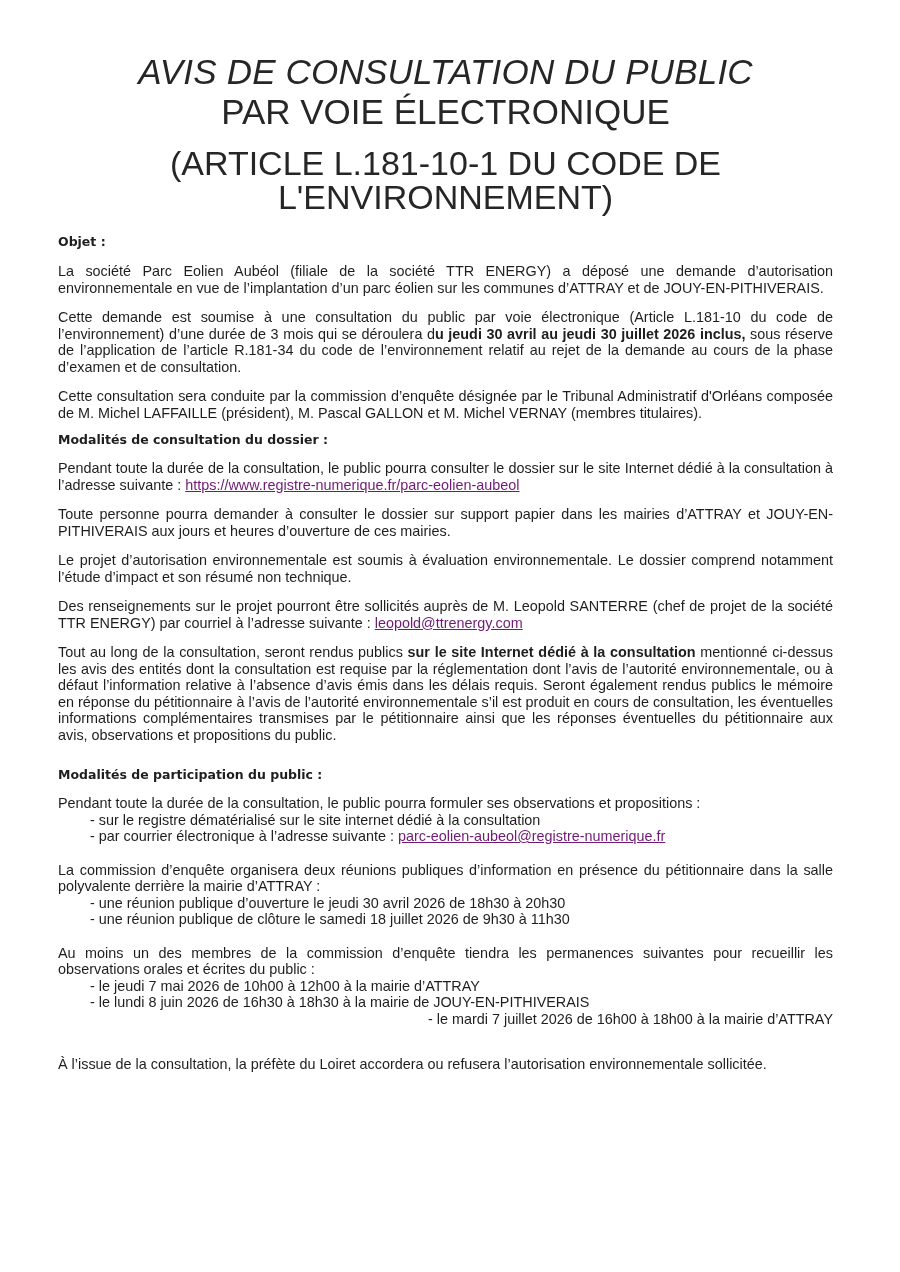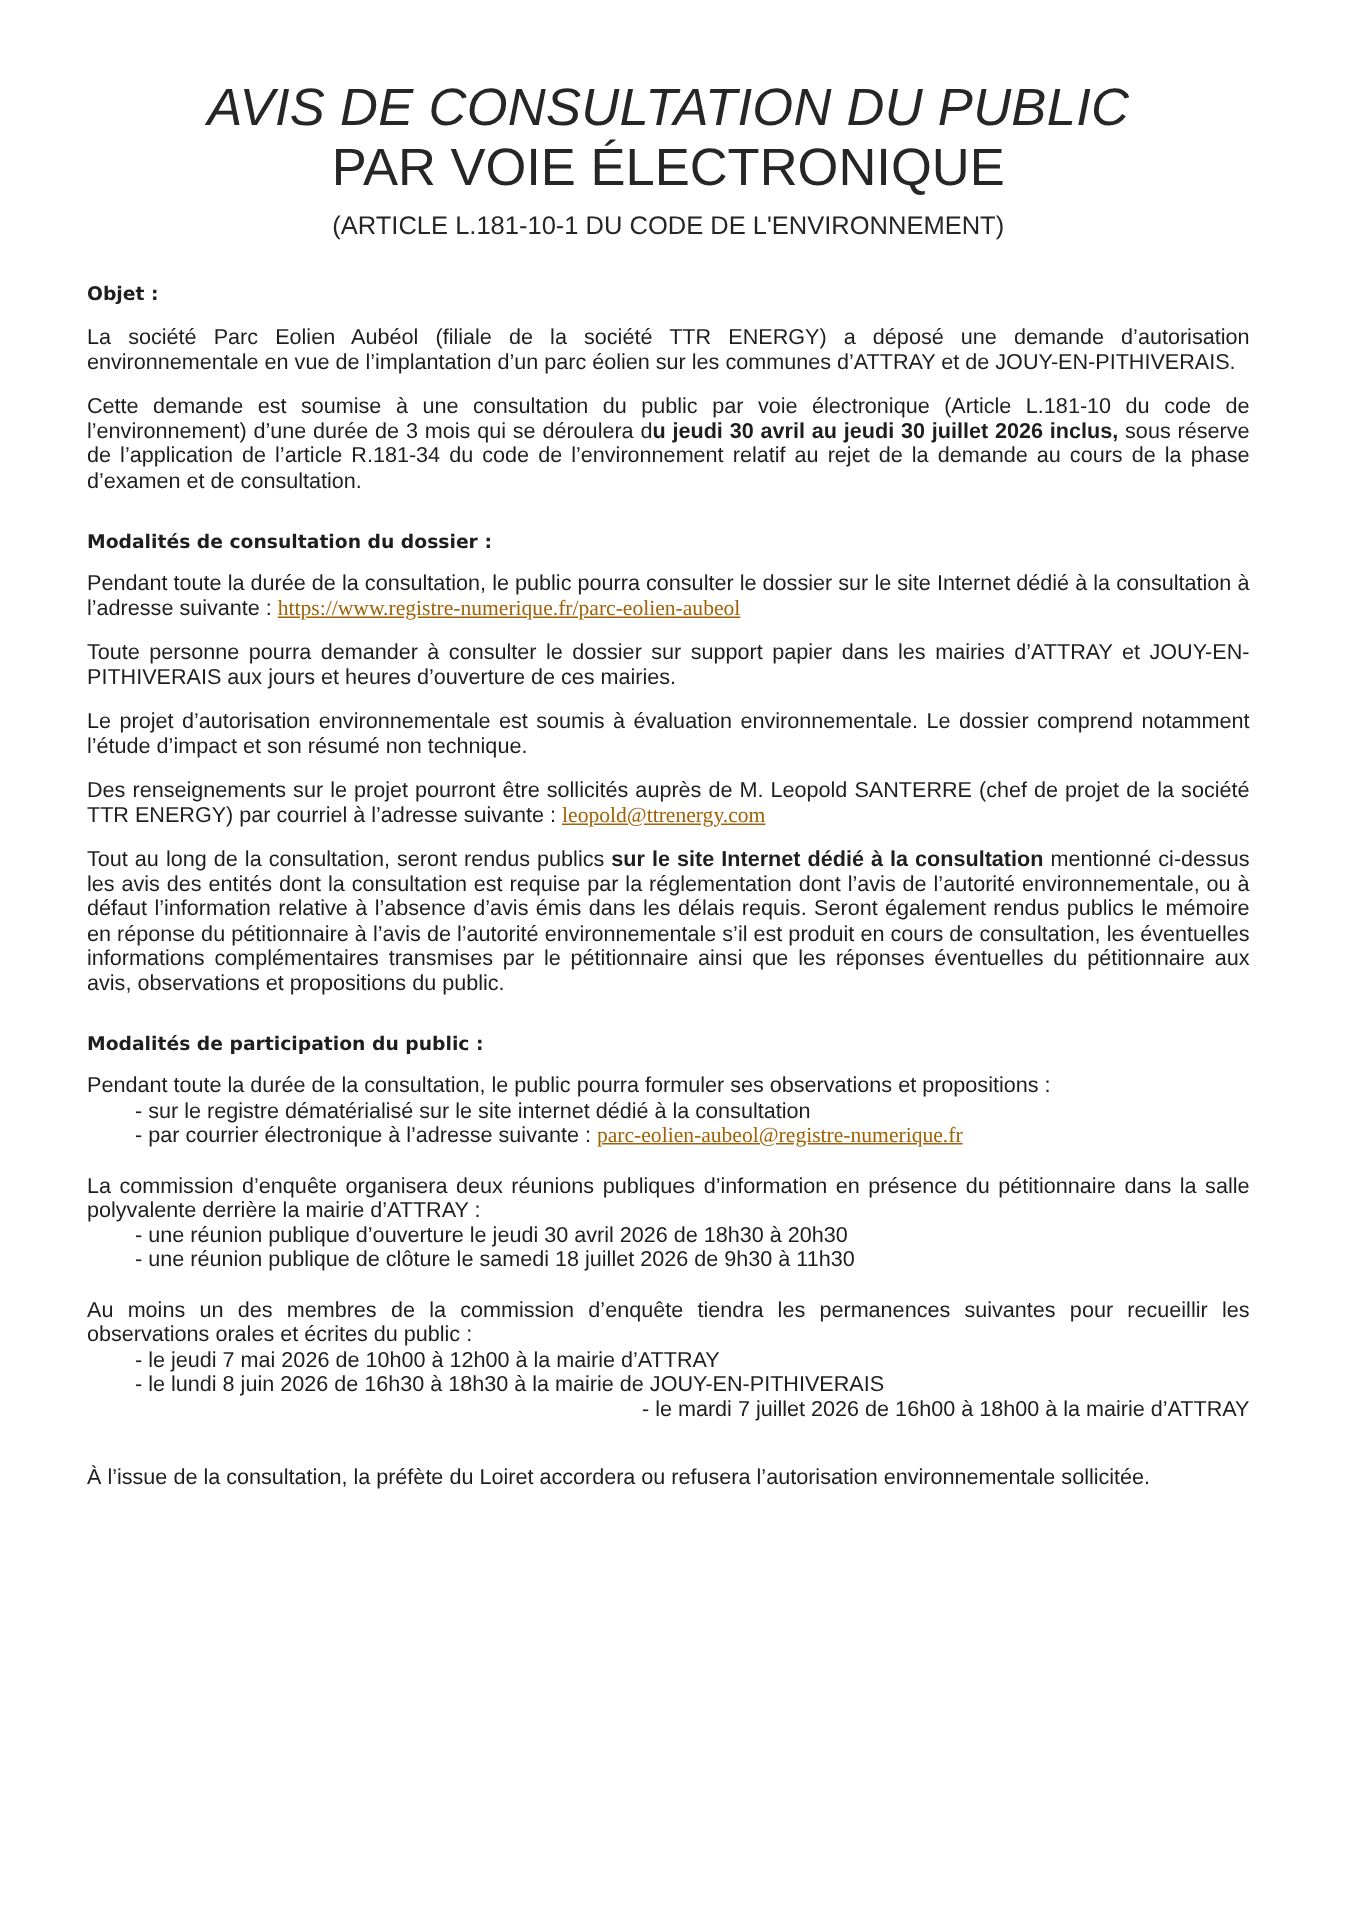--- a/index.html
+++ b/index.html
@@ -1,42 +1,43 @@
 <!DOCTYPE html>
 <html><head>
   <meta charset="utf-8">
   <style>
     html, body { margin: 0; padding: 0; background: #ffffff; }
     body { width: 900px; height: 1272px; position: relative; overflow: hidden; color: #1e1e1e; }
     .page { position: absolute; left: 58px; top: 52px; width: 775px; font-family: "Liberation Sans", sans-serif; }
     .title1 { text-align: center; font-size: 35px; line-height: 40px; letter-spacing: 0.2px; color: #262626; margin: 0; font-weight: normal; font-style: italic; }
     .title2 { text-align: center; font-size: 35px; line-height: 40px; color: #262626; margin: 0; font-weight: normal; }
-    .title3 { text-align: center; font-size: 17px; line-height: 34px; color: #262626; margin: 2px 0 0 0; font-weight: normal; }
+    .title3 { text-align: center; font-size: 34px; line-height: 34px; color: #262626; margin: 14px 0 0 0; font-weight: normal; }
     .title4 { text-align: center; font-size: 11.5px; font-weight: bold; letter-spacing: 0.3px; margin: 4px 0 0 0; color: #262626; }
     .heading { font-family: "DejaVu Sans", sans-serif; font-weight: bold; font-size: 12.5px; margin: 0; color: #1e1e1e; }
     p, .blk { font-family: "Liberation Sans", sans-serif; font-size: 14.4px; line-height: 16.5px; margin: 0; text-align: justify; color: #1e1e1e; }
-    .link { color: #a16207; text-decoration: underline; font-family: Liberation Serif, serif; }
+    .link { color: #701a75; text-decoration: underline; }
     .indent { padding-left: 32px; text-align: justify; }
     b { font-weight: bold; }
   </style>
 </head>
 <body>
 
 <div class="page">
   <h1 class="title1">AVIS DE CONSULTATION DU PUBLIC</h1>
   <h1 class="title2">PAR VOIE ÉLECTRONIQUE</h1>
   <h2 class="title3">(ARTICLE L.181-10-1 DU CODE DE L'ENVIRONNEMENT)</h2>
 
   <div style="height:20px"></div>
   <div class="heading">Objet :</div>
   <div style="height:14px"></div>
   <p>La société Parc Eolien Aubéol (filiale de la société TTR ENERGY) a déposé une demande d’autorisation environnementale en vue de l’implantation d’un parc éolien sur les communes d’ATTRAY et de JOUY-EN-PITHIVERAIS.</p>
   <div style="height:13px"></div>
   <p><span>Cette demande est soumise à une consultation du public par voie électronique (Article L.181-10 du code de l’environnement) d’une durée de 3 mois qui se déroulera d</span><b>u jeudi 30 avril au jeudi 30 juillet 2026 inclus,</b><span> sous réserve de l’application de l’article R.181-34 du code de l’environnement relatif au rejet de la demande au cours de la phase d’examen et de consultation.</span></p>
   <div style="height:13px"></div>
+  <p>Cette consultation sera conduite par la commission d’enquête désignée par le Tribunal Administratif d'Orléans composée de M. Michel LAFFAILLE (président), M. Pascal GALLON et M. Michel VERNAY (membres titulaires).</p>
 
   <div style="height:11px"></div>
   <div class="heading">Modalités de consultation du dossier :</div>
   <div style="height:13px"></div>
   <p><span>Pendant toute la durée de la consultation, le public pourra consulter le dossier sur le site Internet dédié à la consultation à l’adresse suivante : </span><a class="link">https://www.registre-numerique.fr/parc-eolien-aubeol</a></p>
   <div style="height:13px"></div>
   <p>Toute personne pourra demander à consulter le dossier sur support papier dans les mairies d’ATTRAY et JOUY-EN-PITHIVERAIS aux jours et heures d’ouverture de ces mairies.</p>
   <div style="height:13px"></div>
   <p>Le projet d’autorisation environnementale est soumis à évaluation environnementale. Le dossier comprend notamment l’étude d’impact et son résumé non technique.</p>
   <div style="height:13px"></div>

